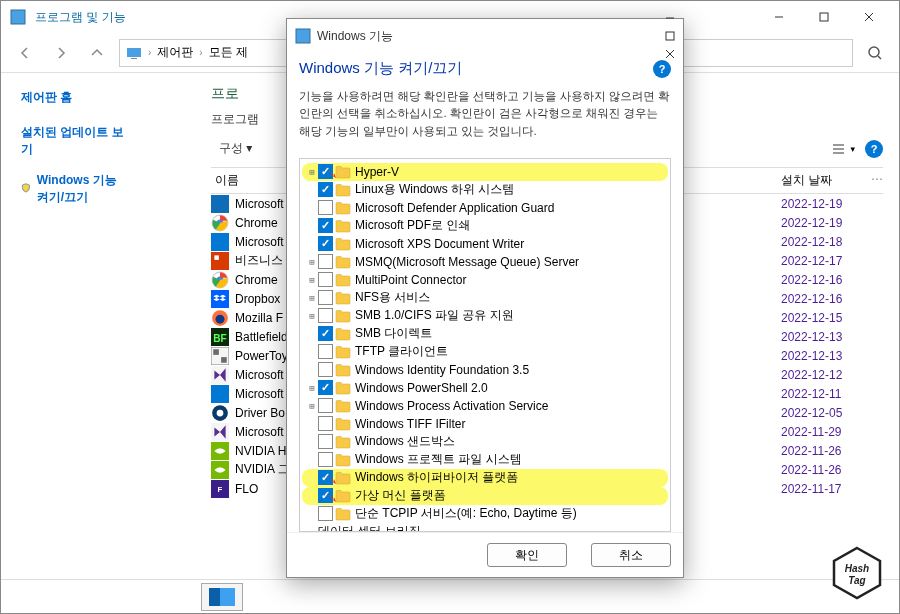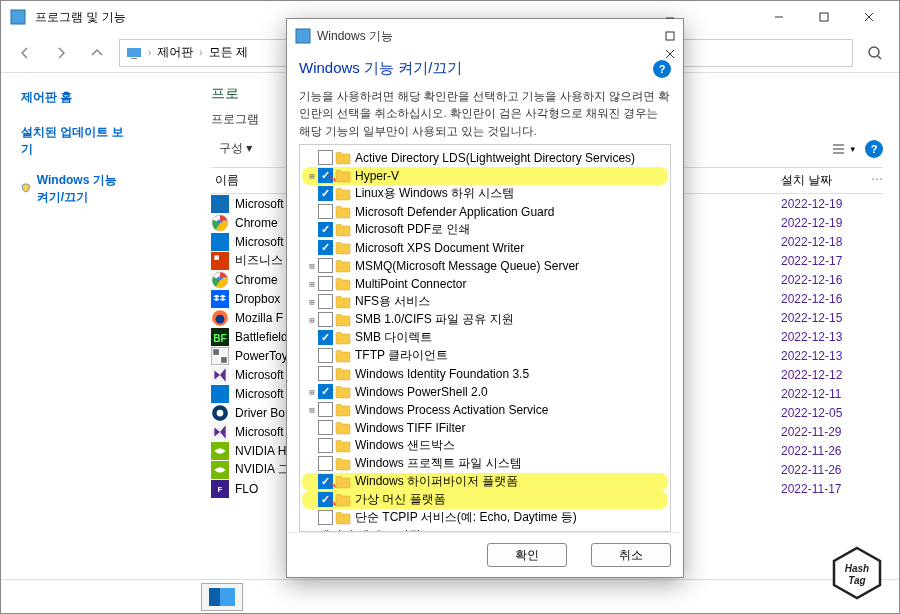--- a/index.html
+++ b/index.html
@@ -2,21 +2,21 @@
 <html><head>
 <meta charset="utf-8">
 <style>
 * { box-sizing: border-box; margin: 0; padding: 0; font-family: "Segoe UI", "Malgun Gothic", sans-serif; }
 body { width: 900px; height: 614px; background: #fff; position: relative; overflow: hidden; }
 
 
 .main-window { position: absolute; inset: 0; border: 1px solid #888; }
 .titlebar { height: 32px; display: flex; align-items: center; padding: 0 8px; }
 .titlebar .title-icon { width: 18px; height: 18px; margin-right: 8px; }
-.titlebar .title { font-size: 12px; color: #000000; }
+.titlebar .title { font-size: 12px; color: #0369a1; }
 .titlebar .win-controls { margin-left: auto; display: flex; }
 .titlebar .win-controls div { width: 45px; height: 28px; display: flex; align-items: center; justify-content: center; }
 .win-controls svg { stroke: #333; stroke-width: 1; fill: none; }
 
 .navbar { height: 40px; display: flex; align-items: center; padding: 0 10px; gap: 8px; border-bottom: 1px solid #e0e0e0; }
 .nav-arrow { width: 28px; height: 28px; display: flex; align-items: center; justify-content: center; }
 .nav-arrow svg { stroke: #888; stroke-width: 1.5; fill: none; }
 .breadcrumb { flex: 1; height: 28px; border: 1px solid #ccc; display: flex; align-items: center; padding: 0 6px; gap: 6px; font-size: 12px; }
 .breadcrumb-icon { width: 16px; height: 16px; }
 .chev { color: #888; font-size: 10px; }
@@ -51,21 +51,21 @@
 .taskbar-item { width: 42px; height: 28px; border: 1px solid #aaa; display: flex; align-items: center; justify-content: center; background: #f5f5f5; }
 
 
 .dialog { position: absolute; left: 286px; top: 18px; width: 398px; height: 560px; background: #fff; border: 1px solid #888; box-shadow: 0 6px 24px rgba(0,0,0,0.35); display: flex; flex-direction: column; }
 .dlg-titlebar { height: 34px; display: flex; align-items: center; padding: 0 8px; }
 .dlg-titlebar .title { font-size: 12px; color: #333; }
 .dlg-titlebar .win-controls { margin-left: auto; }
 .dlg-body { padding: 6px 12px 0 12px; flex: 1; overflow: hidden; display: flex; flex-direction: column; }
 .dlg-heading { color: #0033aa; font-size: 15px; margin-bottom: 10px; display: flex; align-items: center; }
 .dlg-heading .help-btn { margin-left: auto; }
-.dlg-desc { font-size: 11.5px; color: #333; line-height: 1.5; margin-bottom: 4px; }
+.dlg-desc { font-size: 11.5px; color: #333; line-height: 1.5; margin-bottom: 18px; }
 .feature-tree { border: 1px solid #ccc; flex: 1; overflow: hidden; padding: 4px 2px; font-size: 12px; }
 .tree-row { display: flex; align-items: center; height: 18px; padding-left: 4px; position: relative; }
 .tree-row.highlight { background: #fcfa6a; border-radius: 8px; }
 .expander { width: 12px; text-align: center; color: #666; font-size: 9px; font-family: monospace; }
 .expander-empty { width: 12px; }
 .checkbox { width: 15px; height: 15px; border: 1px solid #888; margin-right: 2px; display: flex; align-items: center; justify-content: center; background: #fff; }
 .checkbox.checked { background: #0078d4; border-color: #0078d4; }
 .checkbox.checked::after { content: "✓"; color: #fff; font-size: 11px; font-weight: bold; }
 .folder-icon { width: 16px; height: 14px; margin-right: 4px; }
 .tree-label { white-space: nowrap; }
@@ -387,28 +387,20 @@
     </div>
   </div>
 
   <div class="dlg-body">
     <div class="dlg-heading">
       <span>Windows 기능 켜기/끄기</span>
       <span class="help-btn">?</span>
     </div>
     <div class="dlg-desc">기능을 사용하려면 해당 확인란을 선택하고 기능을 사용하지 않으려면 확인란의 선택을 취소하십시오. 확인란이 검은 사각형으로 채워진 경우는 해당 기능의 일부만이 사용되고 있는 것입니다.</div>
     <div class="feature-tree" id="feature-tree">
-        <div class="tree-row">
-          <span class="expander-empty"></span>
-          <span class="checkbox "></span>
-          <span class="folder-icon"><svg viewBox="0 0 16 14" width="16" height="14">
-              <path class="folder-svg" d="M1 3 L1 12 Q1 13 2 13 L14 13 Q15 13 15 12 L15 4 Q15 3 14 3 L7 3 L6 1.5 L2 1.5 Q1 1.5 1 2.5 Z"></path>
-            </svg></span>
-          <span class="tree-label">Active Directory LDS(Lightweight Directory Services)</span>
-        </div>
         <div class="tree-row highlight">
           <span class="red-arrow">
             <svg width="16" height="14" viewBox="0 0 16 14">
               <path d="M2 2 L12 10 L9 10 L14 13 L12 8 L12 11 L2 2 Z" fill="#e03030"></path>
             </svg>
           </span>
           <span class="expander">⊞</span>
           <span class="checkbox checked"></span>
           <span class="folder-icon"><svg viewBox="0 0 16 14" width="16" height="14">
               <path class="folder-svg" d="M1 3 L1 12 Q1 13 2 13 L14 13 Q15 13 15 12 L15 4 Q15 3 14 3 L7 3 L6 1.5 L2 1.5 Q1 1.5 1 2.5 Z"></path>

